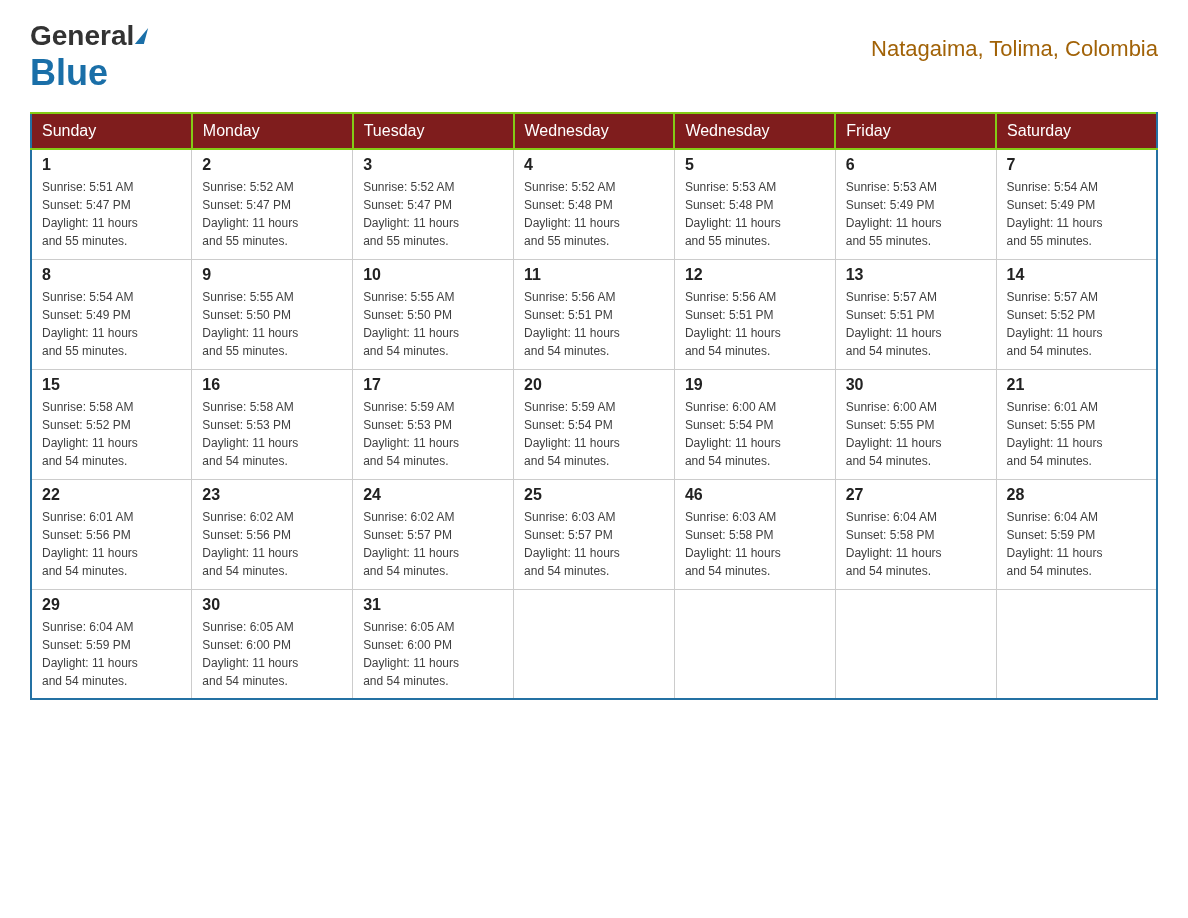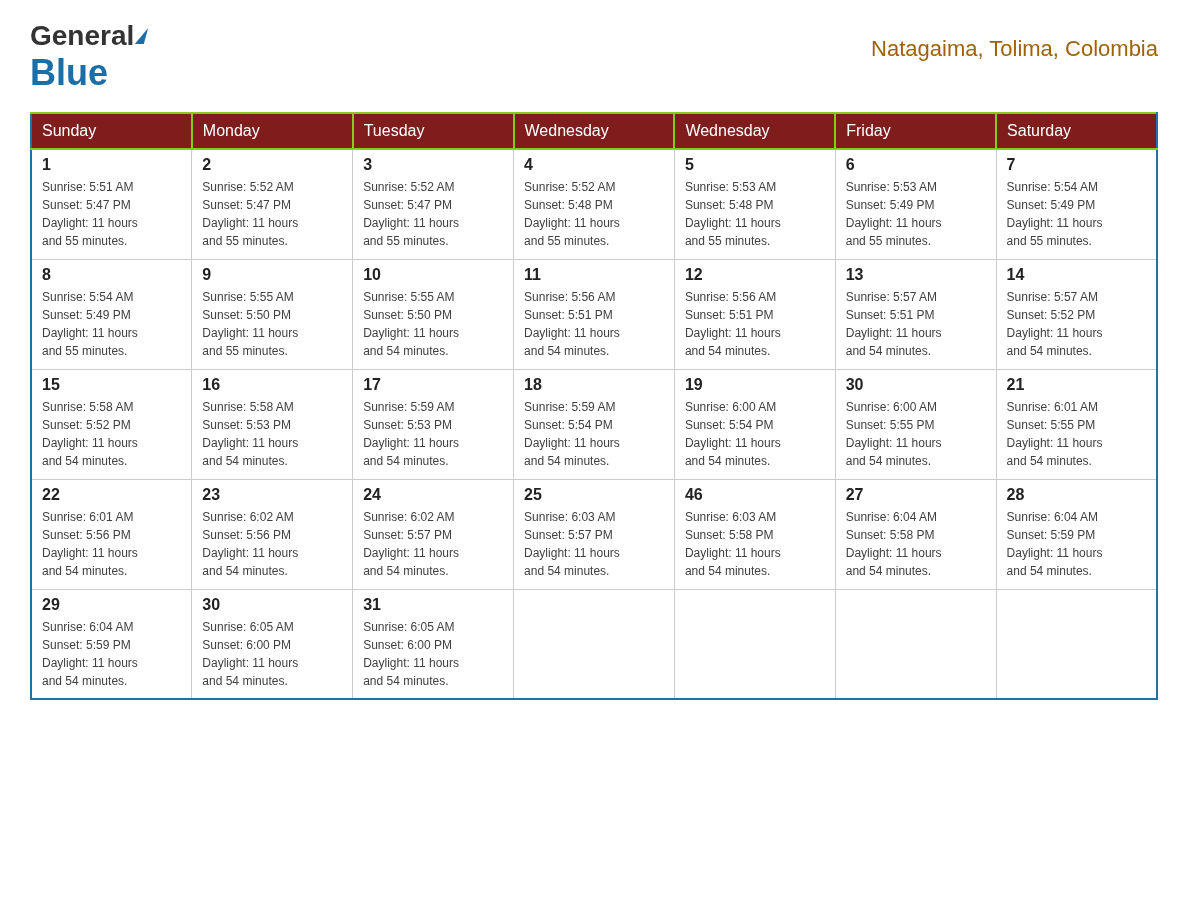--- a/index.html
+++ b/index.html
@@ -224,21 +224,21 @@
         </td>
         <td>
           <span class="day-number">16</span>
           <div class="day-info"><span>Sunrise: 5:58 AM</span><br><span>Sunset: 5:53 PM</span><br><span>Daylight: 11 hours<br>and 54 minutes.</span></div>
         </td>
         <td>
           <span class="day-number">17</span>
           <div class="day-info"><span>Sunrise: 5:59 AM</span><br><span>Sunset: 5:53 PM</span><br><span>Daylight: 11 hours<br>and 54 minutes.</span></div>
         </td>
         <td>
-          <span class="day-number">18</span>
+          <span class="day-number">20</span>
           <div class="day-info"><span>Sunrise: 5:59 AM</span><br><span>Sunset: 5:54 PM</span><br><span>Daylight: 11 hours<br>and 54 minutes.</span></div>
         </td>
         <td>
           <span class="day-number">19</span>
           <div class="day-info"><span>Sunrise: 6:00 AM</span><br><span>Sunset: 5:54 PM</span><br><span>Daylight: 11 hours<br>and 54 minutes.</span></div>
         </td>
         <td>
           <span class="day-number">30</span>
           <div class="day-info"><span>Sunrise: 6:00 AM</span><br><span>Sunset: 5:55 PM</span><br><span>Daylight: 11 hours<br>and 54 minutes.</span></div>
         </td>

